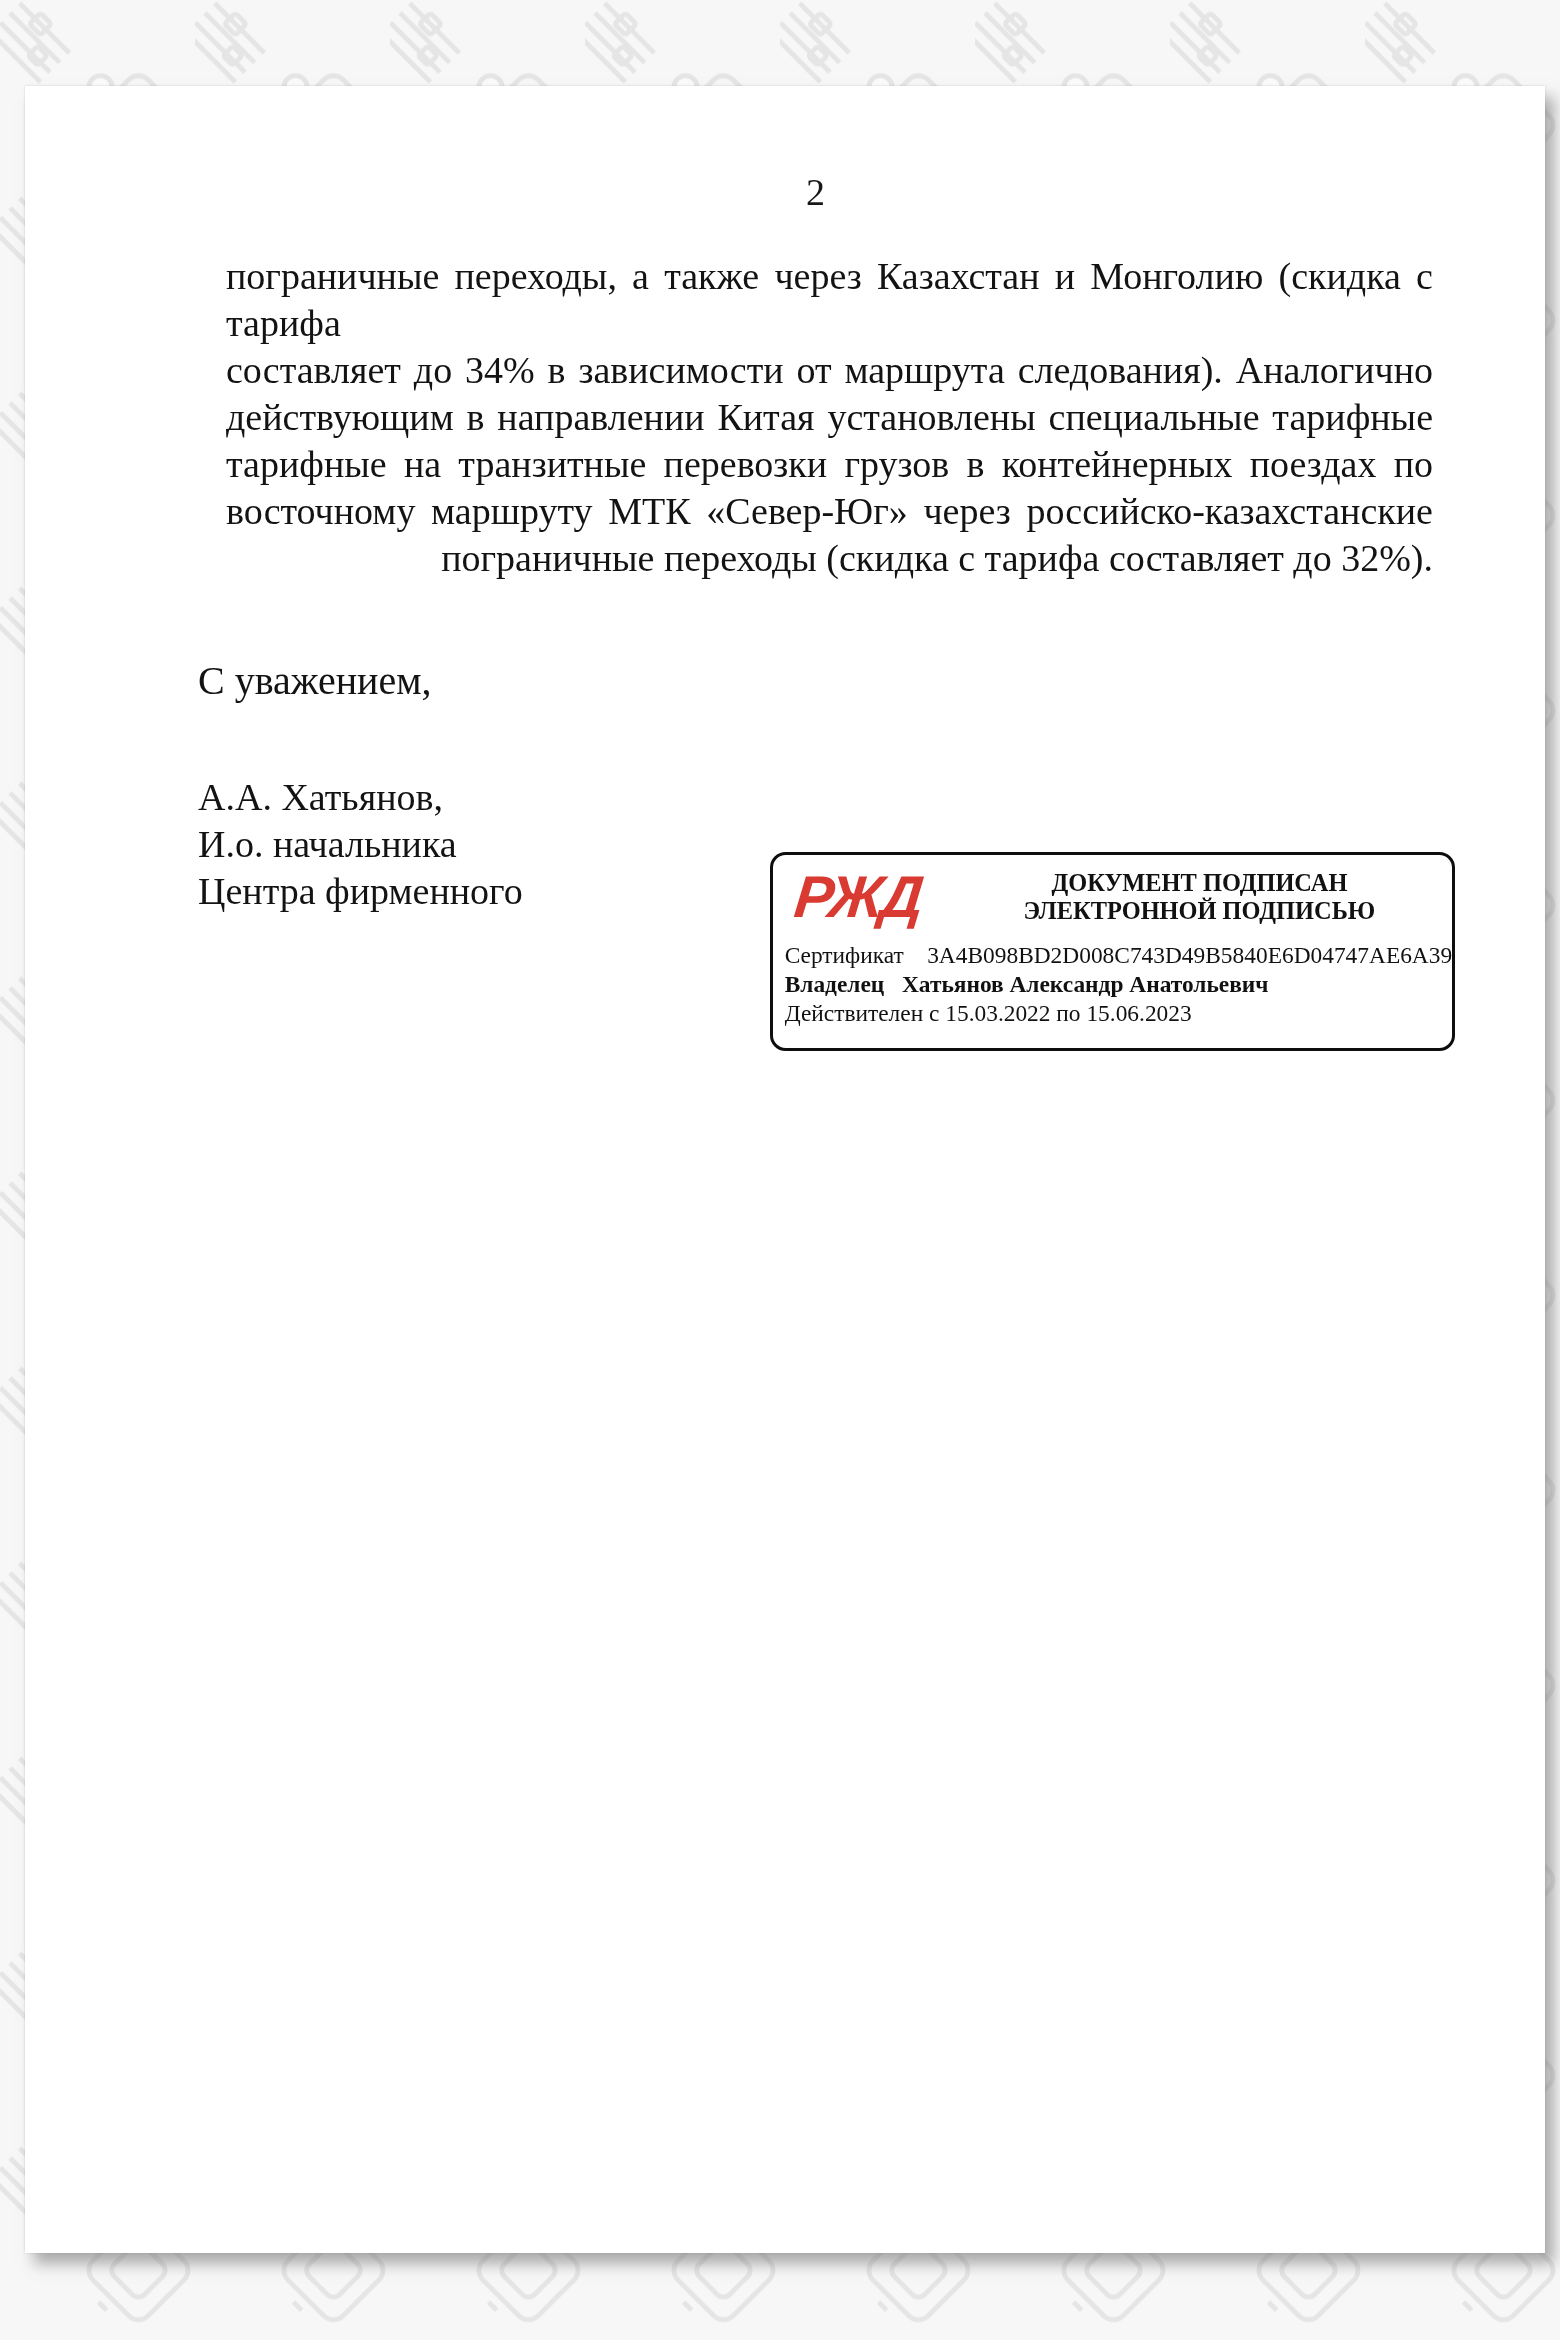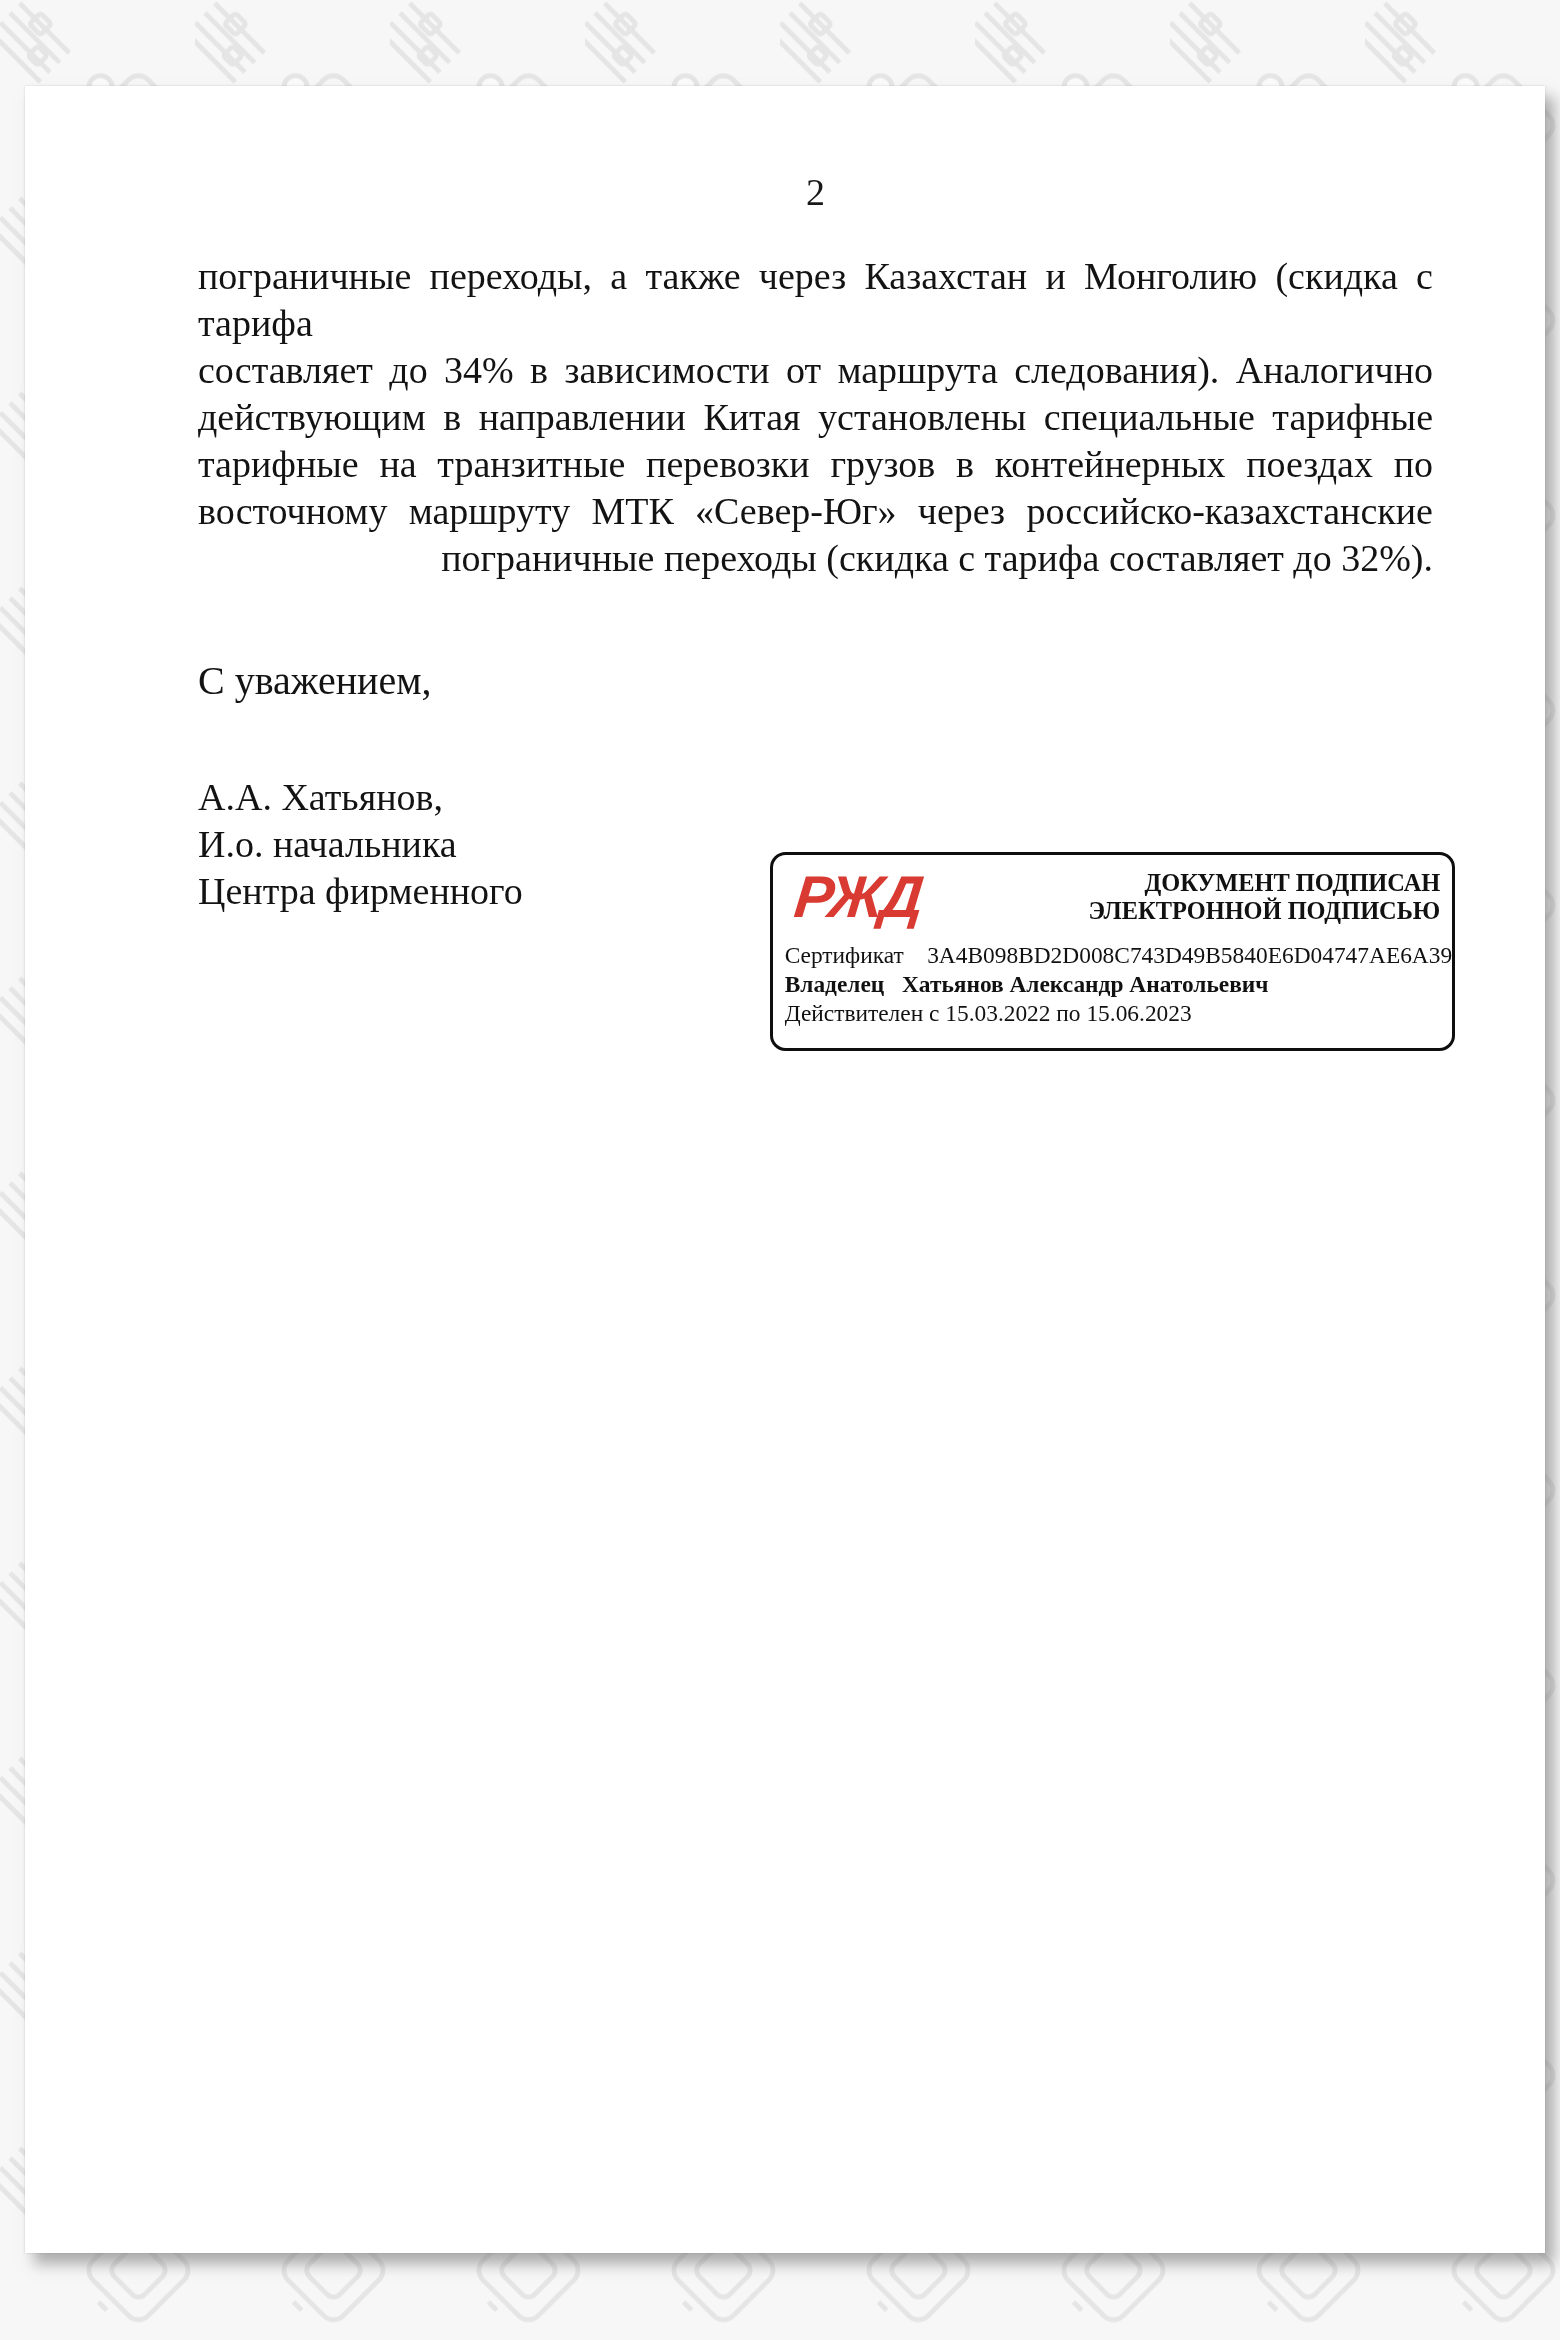--- a/index.html
+++ b/index.html
@@ -15,42 +15,42 @@
     background:#ffffff;z-index:1;
     box-shadow:8.8px 10.7px 13.7px rgba(110,110,110,.55), 0 0 2px rgba(0,0,0,.15);
   }
   .content{padding:83px 112px 0 173px;}
   .page-num{
     text-align:center;font-size:38px;line-height:47px;color:#181818;
   }
   .para{font-size:38px;line-height:47px;}
   .p1{margin-top:37px;}
   .p2{margin-top:32px;}
-  .jline{text-align:justify;text-align-last:justify;}
+  .jline{text-align:justify;text-align-last:justify;margin-left:28px;}
   .lline{text-align:right;}
   .closing{margin-top:75px;font-size:40px;line-height:47px;}
   .signature{margin-top:70px;font-size:38px;line-height:47px;}
   .sig-line{white-space:nowrap;}
 
   .stamp{
     position:absolute;left:745px;top:766px;width:685px;height:199px;
     box-sizing:border-box;border:3.9px solid #0e0e0e;border-radius:15.6px;
     background:#ffffff;padding:9.8px 11.7px 0 11.7px;
   }
   .stamp-head{display:flex;align-items:center;height:64px;}
   .rzd-logo{
     width:164px;flex:0 0 164px;
     font-family:"Liberation Sans", sans-serif;
     font-weight:bold;font-style:italic;
     font-size:59px;line-height:60px;letter-spacing:-2.9px;
     transform:skewX(-6deg);
     text-align:left;padding-left:9.8px;
   }
   .stamp-titles{
-    flex:1;text-align:right;font-weight:bold;
+    flex:1;text-align:center;font-weight:bold;
     font-size:24.4px;line-height:28px;color:#111;
   }
   .stamp-rows{margin-top:12.7px;}
   .srow{font-size:23.4px;line-height:29px;white-space:nowrap;color:#111;}
   .srow .lbl-cert{margin-right:23.4px;}
   .srow .lbl-own{margin-right:17.6px;margin-top:8px;}
   .srow.bold{font-weight:bold;}
 </style>
 </head>
 <body>

